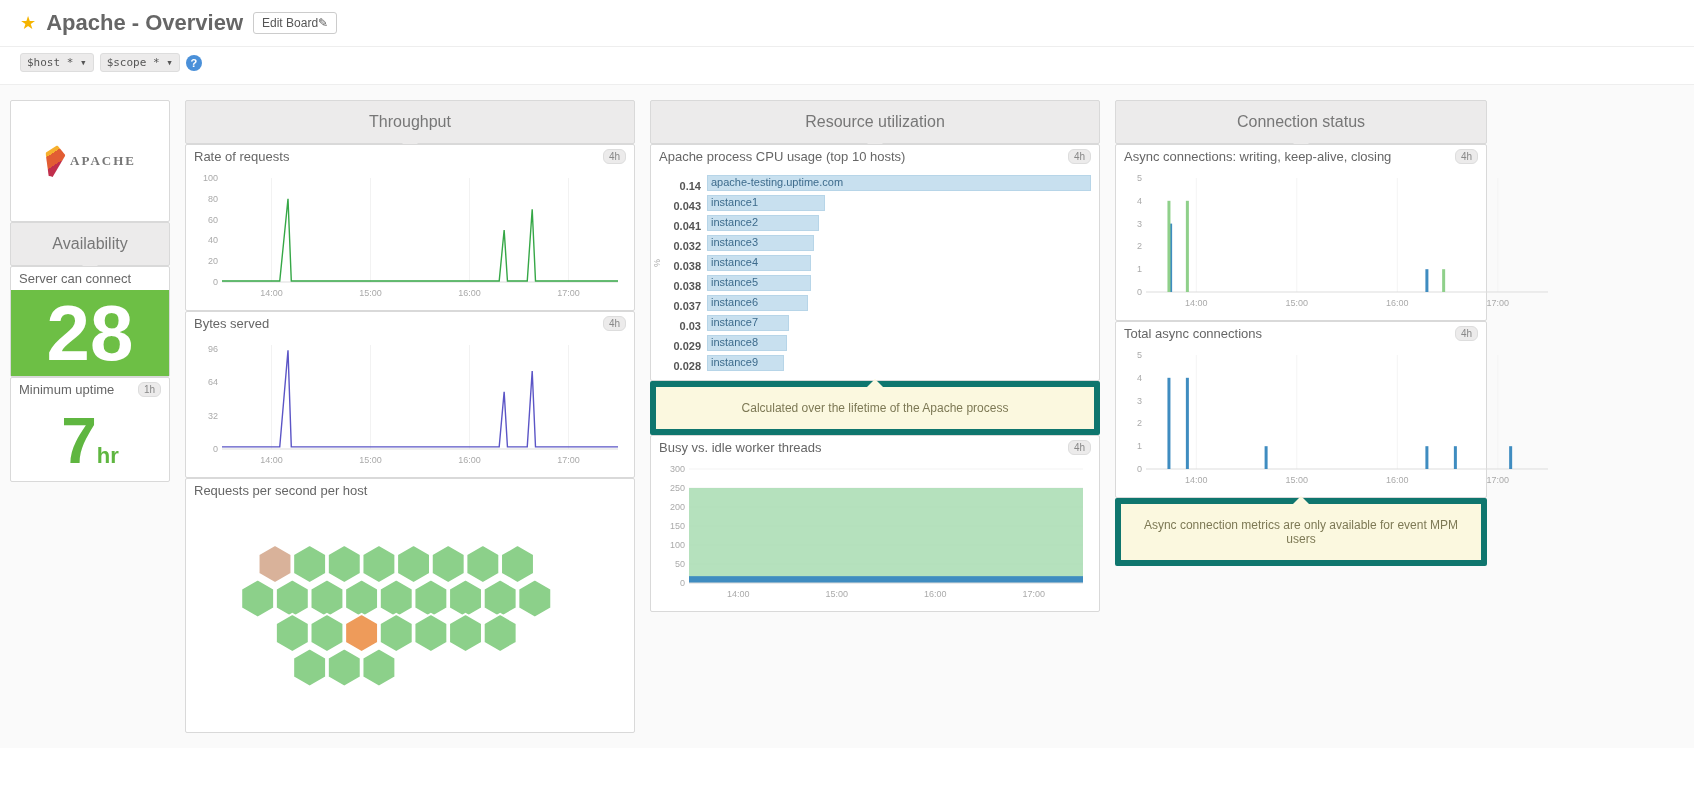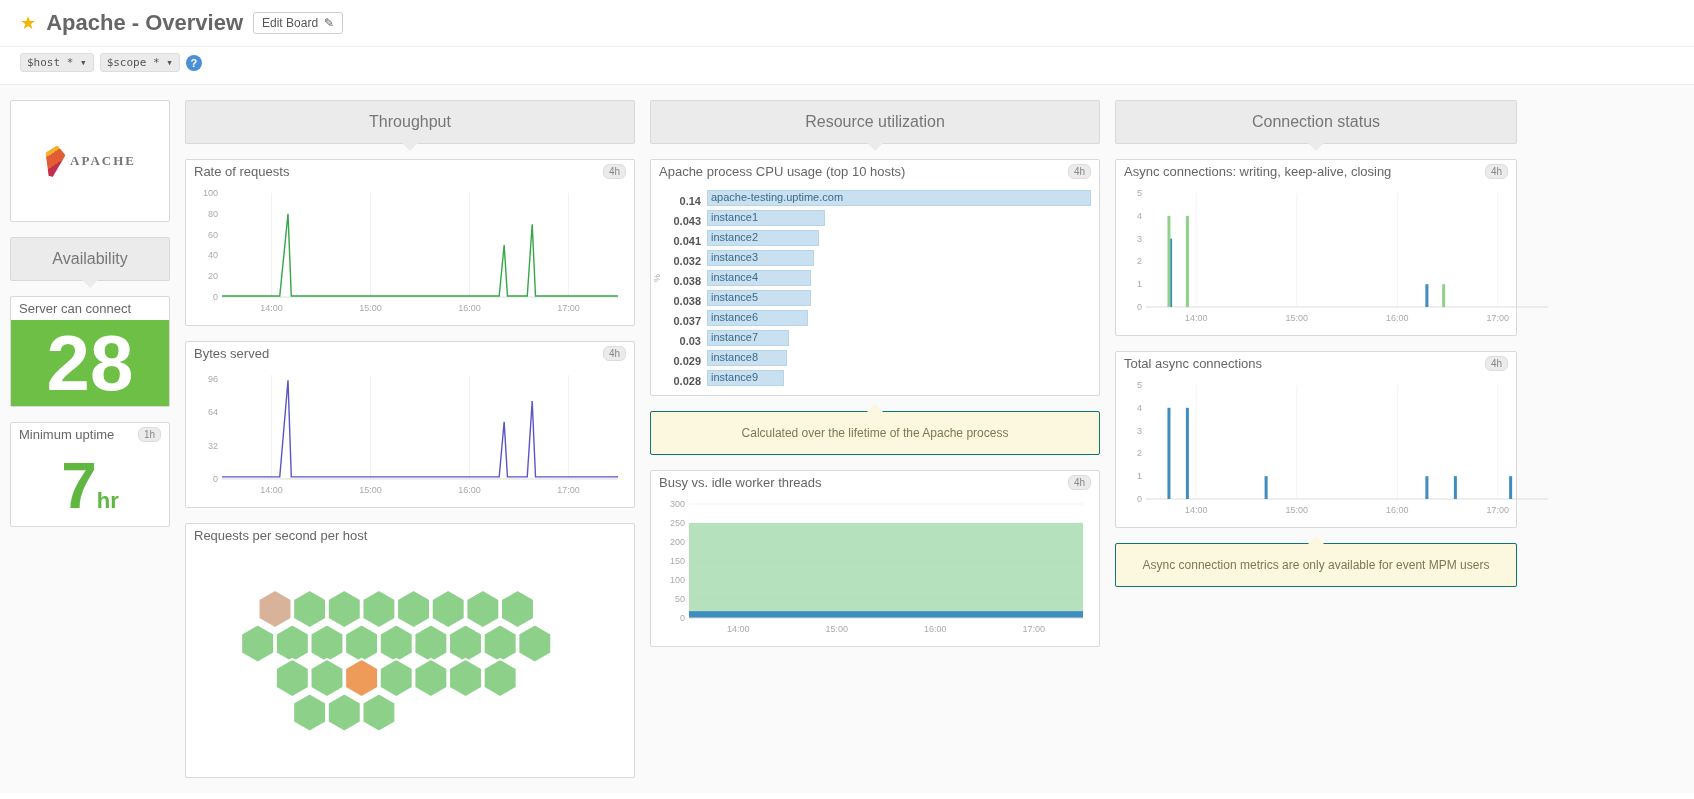--- a/index.html
+++ b/index.html
@@ -15,42 +15,42 @@
     --hex:#8cd08a;
     --hexgrey:#a6a6a6;
     --badge:#d6d6d6;
   }
   *{box-sizing:border-box;}
   body{margin:0;font:13px "Helvetica Neue",Helvetica,Arial,sans-serif;color:#555;background:#fff;}
   
   .topbar{display:flex;align-items:center;padding:10px 20px;border-bottom:1px solid #eee;gap:10px;}
   .star{color:#f5b400;font-size:18px;}
   .title{font-size:22px;color:#666;font-weight:700;}
-  .btn{display:inline-flex;align-items:center;gap:6px;border:1px solid #ccc;border-radius:3px;
+  .btn{display:inline-flex;align-items:center;border:1px solid #ccc;border-radius:3px;
        padding:3px 8px;font-size:12px;color:#555;background:#fff;cursor:pointer;}
   .filterbar{display:flex;align-items:center;padding:6px 20px 12px;gap:6px;border-bottom:1px solid #eee;}
   .pill{font-family:Menlo,monospace;font-size:11px;background:#ecebeb;border:1px solid #ddd;border-radius:3px;
         padding:2px 6px;color:#555;}
   .help{display:inline-flex;align-items:center;justify-content:center;width:16px;height:16px;border-radius:50%;
         background:#4a90d9;color:#fff;font-size:11px;font-weight:700;}
   
   .board{display:flex;gap:15px;padding:15px 10px;background:#fafafa;align-items:flex-start;}
-  .col{display:flex;flex-direction:column;gap:15px;}
+  .col{display:flex;flex-direction:column;}
   .col.side{width:160px;}
   .col.c1{width:450px;}
   .col.c2{width:450px;}
-  .col.c3{width:402px;}
+  .col.c3{width:372px;}
   .grouphdr{background:var(--panel-hdr);border:1px solid var(--border);border-radius:2px;
             text-align:center;padding:12px 0;color:#777;font-size:16px;position:relative;}
   .grouphdr::after, .callout::before{
     content:"";position:absolute;left:50%;transform:translateX(-50%);bottom:-8px;
     width:0;height:0;border-left:10px solid transparent;border-right:10px solid transparent;
     border-top:10px solid var(--panel-hdr);
   }
-  .callout{position:relative;background:var(--yellow);border:1px solid #0f766e;
+  .callout{position:relative;background:var(--yellow);border:6px solid #0f766e;
            color:#7d7955;font-size:12px;text-align:center;padding:14px 8px;border-radius:2px;}
   .callout::before{top:-8px;bottom:auto;border-top:none;border-bottom:10px solid var(--yellow);}
   .widget{background:#fff;border:1px solid var(--border);border-radius:2px;position:relative;}
   .whdr{display:flex;align-items:center;justify-content:space-between;padding:4px 8px;color:#666;font-size:13px;}
   .badge{background:var(--panel-hdr);border:1px solid #ddd;border-radius:6px;font-size:10px;color:#888;padding:1px 5px;text-align:center;}
   .wbody{padding:4px 8px 8px;}
   
   .logo{display:flex;align-items:center;justify-content:center;height:120px;}
   .logo .feather{width:20px;height:32px;
      background:linear-gradient(135deg,#f6b02e 0 30%,#e25d33 30% 60%,#c12f4c 60% 100%);

